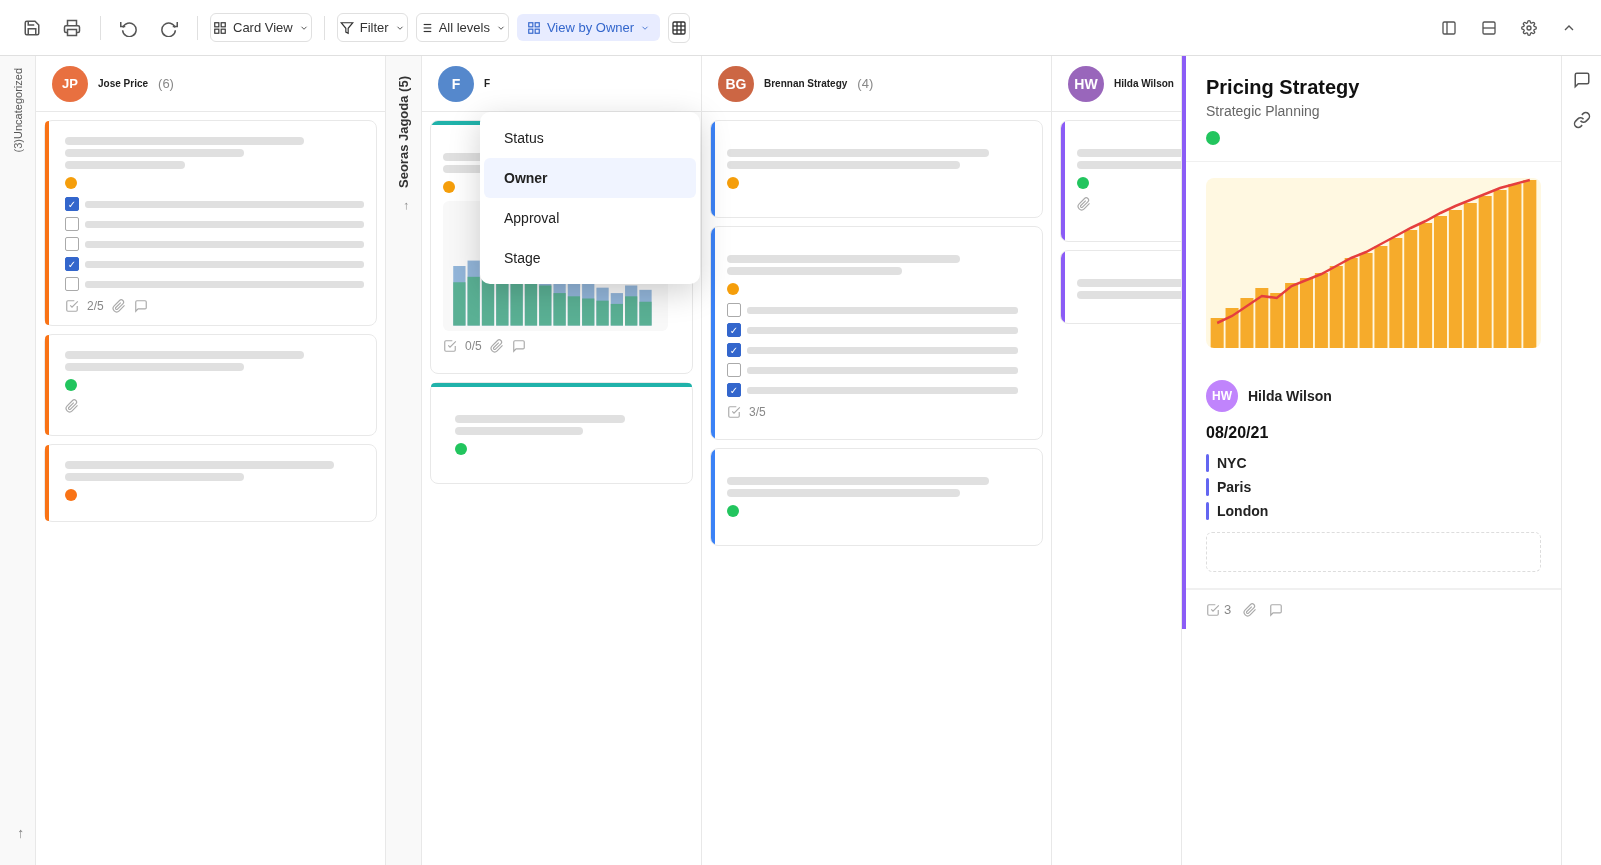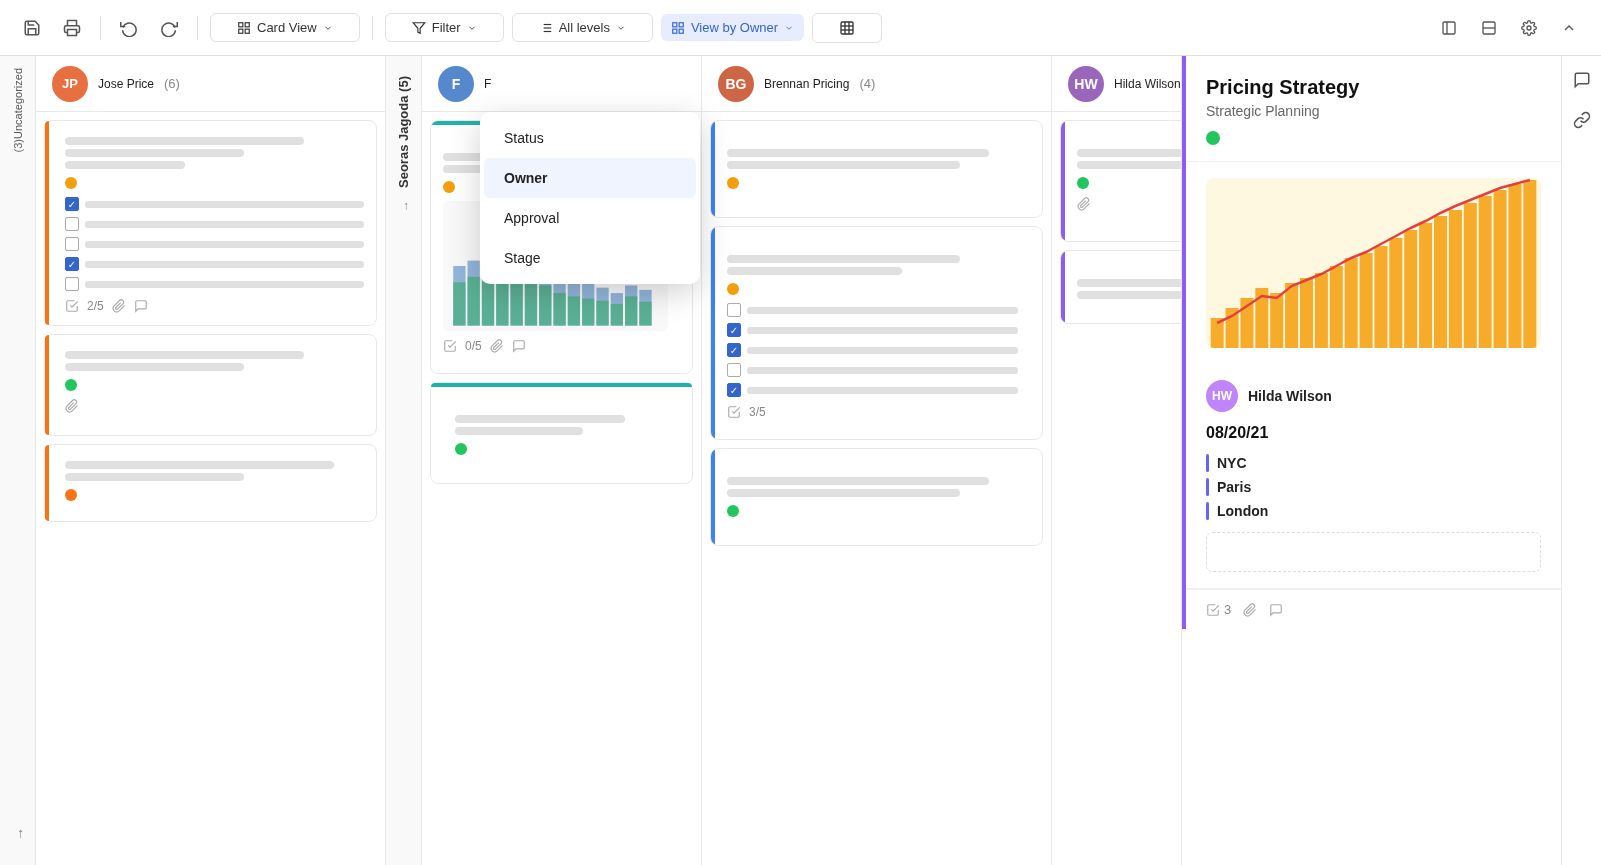--- a/index.html
+++ b/index.html
@@ -4,40 +4,40 @@
   <style>
     * { box-sizing: border-box; margin: 0; padding: 0; }
     body { font-family: -apple-system, BlinkMacSystemFont, 'Segoe UI', sans-serif; background: #f5f5f5; overflow: hidden; width: 1601px; height: 865px; }
 
     .app-container { width: 1601px; height: 865px; background: #fff; display: flex; flex-direction: column; }
 
     
     .toolbar { height: 56px; background: #fff; border-bottom: 1px solid #e0e0e0; display: flex; align-items: center; padding: 0 16px; gap: 8px; flex-shrink: 0; }
     .toolbar-btn { display: flex; align-items: center; justify-content: center; width: 32px; height: 32px; border: none; background: transparent; cursor: pointer; border-radius: 4px; color: #555; font-size: 16px; }
     .toolbar-divider { width: 1px; height: 24px; background: #e0e0e0; margin: 0 4px; }
-    .toolbar-view-btn { display: flex; align-items: center; gap: 6px; padding: 6px 26px; border: 1px solid #e0e0e0; border-radius: 6px; background: #fff; cursor: pointer; font-size: 13px; color: #333; }
+    .toolbar-view-btn { display: flex; align-items: center; gap: 6px; padding: 6px 2px; border: 1px solid #e0e0e0; border-radius: 6px; background: #fff; cursor: pointer; font-size: 13px; color: #333; }
     .toolbar-active-pill { display: flex; align-items: center; gap: 6px; padding: 6px 10px; border: none; border-radius: 6px; background: #e8ecff; cursor: pointer; font-size: 13px; color: #3366cc; font-weight: 500; }
     .toolbar-right { margin-left: auto; display: flex; gap: 8px; }
     .toolbar-icon-btn { width: 32px; height: 32px; border: none; background: transparent; cursor: pointer; border-radius: 4px; color: #555; font-size: 16px; display: flex; align-items: center; justify-content: center; }
 
     
     .main-content { display: flex; flex: 1; overflow: hidden; position: relative; }
 
     
     .sidebar-label { width: 36px; background: #f9f9f9; border-right: 1px solid #e8e8e8; display: flex; flex-direction: column; align-items: center; padding: 12px 0; flex-shrink: 0; }
     .sidebar-arrow { font-size: 14px; color: #888; margin-top: auto; margin-bottom: 8px; }
 
     
     .columns-container { display: flex; flex: 1; overflow-x: auto; }
 
     
     .owner-column { width: 350px; flex-shrink: 0; display: flex; flex-direction: column; border-right: 1px solid #e8e8e8; }
     .owner-header { height: 56px; display: flex; align-items: center; padding: 0 16px; gap: 10px; border-bottom: 1px solid #e8e8e8; flex-shrink: 0; }
     .owner-avatar-placeholder { width: 36px; height: 36px; border-radius: 50%; display: flex; align-items: center; justify-content: center; font-size: 14px; font-weight: 600; color: #fff; flex-shrink: 0; }
-    .owner-name { font-size: 12px; font-weight: 400; color: #222; }
+    .owner-name { font-size: 10px; font-weight: 700; color: #222; }
     .owner-count { font-size: 13px; color: #888; }
 
     
     .cards-container { flex: 1; overflow-y: auto; padding: 8px; display: flex; flex-direction: column; gap: 8px; }
     .card { background: #fff; border-radius: 8px; border: 1px solid #e8e8e8; padding: 12px; position: relative; }
     .card-left-bar { position: absolute; left: 0; top: 0; bottom: 0; width: 4px; border-radius: 8px 0 0 8px; }
     .card-left-bar.orange { background: #f97316; }
     .card-content { padding-left: 8px; }
     .card-line { height: 8px; background: #e0e0e0; border-radius: 4px; margin: 4px 0; }
     .card-line.short { width: 60%; }
@@ -386,21 +386,21 @@
               <div class="card-line short"></div>
               <div class="card-dot" style="background:#22c55e;width:12px;height:12px;border-radius:50%;margin:8px 0;"></div>
             </div>
           </div>
         </div>
       </div>
 
       <div class="owner-column">
         <div class="owner-header">
           <div class="owner-avatar-placeholder" style="background:#cc6644;">BG</div>
-          <span class="owner-name">Brennan Pricing</span>
+          <span class="owner-name">Brennan Strategy</span>
           <span class="owner-count">(4)</span>
         </div>
         <div class="cards-container">
 
           <div class="card" style="padding-left:0;overflow:hidden;">
             <div style="position:absolute;left:0;top:0;bottom:0;width:4px;background:#3b82f6;border-radius:8px 0 0 8px;"></div>
             <div style="padding:12px 12px 8px 16px;">
               <div class="card-line long"></div>
               <div class="card-line medium"></div>
               <div class="card-dot yellow"></div>

